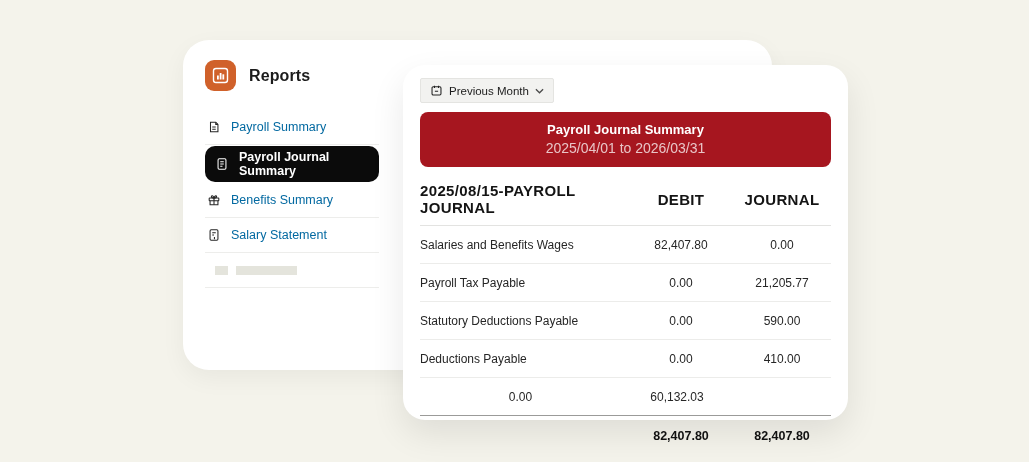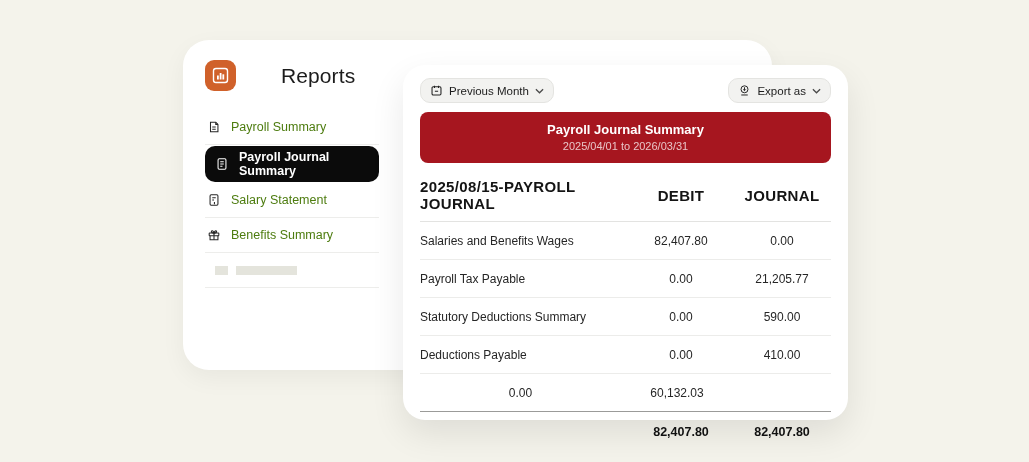--- a/index.html
+++ b/index.html
@@ -45,29 +45,29 @@
     display: flex; align-items: center; gap: 13px;
     margin-bottom: 19px;
   }
   .app-icon {
     width: 31px; height: 31px;
     background: #d0612a;
     border-radius: 9px;
     display: flex; align-items: center; justify-content: center;
     color: #ffffff;
   }
-  .sidebar-title { font-size: 21px; font-weight: normal; letter-spacing: .1px; margin-left: 32px; }
+  .sidebar-title { font-size: 16px; font-weight: bold; letter-spacing: .1px; }
 
   .menu { width: 174px; }
   .menu-item {
     display: flex; align-items: center; gap: 10px;
     height: 35px;
     padding: 0 8px 0 2px;
     font-size: 12.5px;
-    color: #4d7c0f;
+    color: #0369a1;
     border-bottom: 1px solid #ededeb;
     cursor: pointer;
   }
   .menu-item .mi-icon { display: flex; align-items: center; color: #262626; }
   .menu-item.selected {
     background: #0b0b0b;
     color: #ffffff;
     font-weight: bold;
     border-radius: 10px;
     border-bottom: none;
@@ -96,40 +96,40 @@
     box-shadow: 0 14px 34px rgba(0,0,0,0.09);
   }
   .toolbar {
     display: flex; align-items: center; justify-content: space-between;
     padding: 13px 17px 0 17px;
   }
   .btn {
     display: inline-flex; align-items: center; gap: 6px;
     background: #f2f2f0;
     border: 1px solid #e4e4e1;
-    border-radius: 10px;
+    border-radius: 2px;
     padding: 5px 9px;
     font-size: 11.5px;
     color: #1c1c1c;
     cursor: pointer;
     font-family: inherit;
   }
   .btn .chev { display: flex; align-items: center; color: #4a4a4a; }
   .btn .b-icon { display: flex; align-items: center; color: #222222; }
 
   .banner {
     margin: 9px 17px 0 17px;
     background: #a6161f;
     border-radius: 8px;
     text-align: center;
     padding: 10px 0 11px 0;
     color: #ffffff;
   }
   .banner-title { font-size: 13px; font-weight: bold; }
-  .banner-subtitle { font-size: 11px; color: rgba(255,255,255,0.75); margin-top: 3px; }
+  .banner-subtitle { font-size: 14px; color: rgba(255,255,255,0.75); margin-top: 3px; }
 
   .journal { margin: 0 17px; }
   .t-row {
     display: grid;
     grid-template-columns: 1fr 120px 90px;
     align-items: center;
   }
   .t-head {
     padding: 15px 0 9px 0;
     border-bottom: 1px solid #e3e3e1;
@@ -191,37 +191,37 @@
           <svg width="14" height="14" viewBox="0 0 16 16" fill="none" stroke="currentColor" stroke-width="1.2">
             <rect x="3.5" y="2" width="9" height="12" rx="1.3"></rect>
             <path d="M6 5.5h4M6 8h4M6 10.5h2.5"></path>
           </svg>
         </span>
     <span class="mi-label">Payroll Journal Summary</span>
   </div>
       <div class="menu-item">
     <span class="mi-icon">
           <svg width="14" height="14" viewBox="0 0 16 16" fill="none" stroke="currentColor" stroke-width="1.2">
-            <rect x="3.5" y="2" width="9" height="12" rx="1.3"></rect>
-            <path d="M6 5.5h4M6 8h2"></path>
-            <path d="M8.5 10.2v2.6"></path>
-          </svg>
-        </span>
-    <span class="mi-label">Salary Statement</span>
-  </div>
-      <div class="menu-item">
-    <span class="mi-icon">
-          <svg width="14" height="14" viewBox="0 0 16 16" fill="none" stroke="currentColor" stroke-width="1.2">
             <rect x="2.5" y="5.8" width="11" height="3" rx="0.6"></rect>
             <path d="M3.5 8.8v4.7h9V8.8"></path>
             <path d="M8 5.8v7.7"></path>
             <path d="M8 5.8C6.6 5.8 5 5.2 5 4s2-1.5 3 1.8C9 2.5 11 3 11 4s-1.6 1.8-3 1.8z"></path>
           </svg>
         </span>
     <span class="mi-label">Benefits Summary</span>
+  </div>
+      <div class="menu-item">
+    <span class="mi-icon">
+          <svg width="14" height="14" viewBox="0 0 16 16" fill="none" stroke="currentColor" stroke-width="1.2">
+            <rect x="3.5" y="2" width="9" height="12" rx="1.3"></rect>
+            <path d="M6 5.5h4M6 8h2"></path>
+            <path d="M8.5 10.2v2.6"></path>
+          </svg>
+        </span>
+    <span class="mi-label">Salary Statement</span>
   </div>
     </div>
   <div class="skeleton-row">
     <div class="sk-square"></div>
     <div class="sk-bar"></div>
   </div>
 </div>
 
 <div class="main-card">
 
@@ -233,35 +233,20 @@
           <path d="M5.5 2v3M10.5 2v3M6 9h4"></path>
         </svg>
       </span>
       <span>Previous Month</span>
       <span class="chev">
         <svg width="9" height="6" viewBox="0 0 10 6" fill="none" stroke="currentColor" stroke-width="1.4">
           <path d="M1 1l4 4 4-4"></path>
         </svg>
       </span>
     </button>
-    <button class="btn">
-      <span class="b-icon">
-        <svg width="13" height="13" viewBox="0 0 16 16" fill="none" stroke="currentColor" stroke-width="1.2">
-          <circle cx="8" cy="6.5" r="4.3"></circle>
-          <path d="M8 4v4M6.4 6.6L8 8.2l1.6-1.6"></path>
-          <path d="M4 13.5h8"></path>
-        </svg>
-      </span>
-      <span>Export as</span>
-      <span class="chev">
-        <svg width="9" height="6" viewBox="0 0 10 6" fill="none" stroke="currentColor" stroke-width="1.4">
-          <path d="M1 1l4 4 4-4"></path>
-        </svg>
-      </span>
-    </button>
   </div>
 
   <div class="banner">
     <div class="banner-title">Payroll Journal Summary</div>
     <div class="banner-subtitle">2025/04/01 to 2026/03/31</div>
   </div>
 
   <div class="journal">
     <div class="t-row t-head">
       <div>2025/08/15-PAYROLL JOURNAL</div>
@@ -273,21 +258,21 @@
     <div class="jr-label">Salaries and Benefits Wages</div>
     <div class="num jr-debit">82,407.80</div>
     <div class="num col-credit jr-credit">0.00</div>
   </div>
         <div class="t-row">
     <div class="jr-label">Payroll Tax Payable</div>
     <div class="num jr-debit">0.00</div>
     <div class="num col-credit jr-credit">21,205.77</div>
   </div>
         <div class="t-row">
-    <div class="jr-label">Statutory Deductions Summary</div>
+    <div class="jr-label">Statutory Deductions Payable</div>
     <div class="num jr-debit">0.00</div>
     <div class="num col-credit jr-credit">590.00</div>
   </div>
         <div class="t-row">
     <div class="jr-label">Deductions Payable</div>
     <div class="num jr-debit">0.00</div>
     <div class="num col-credit jr-credit">410.00</div>
   </div>
         <div class="t-row">
     <div class="num jr-debit">0.00</div>

